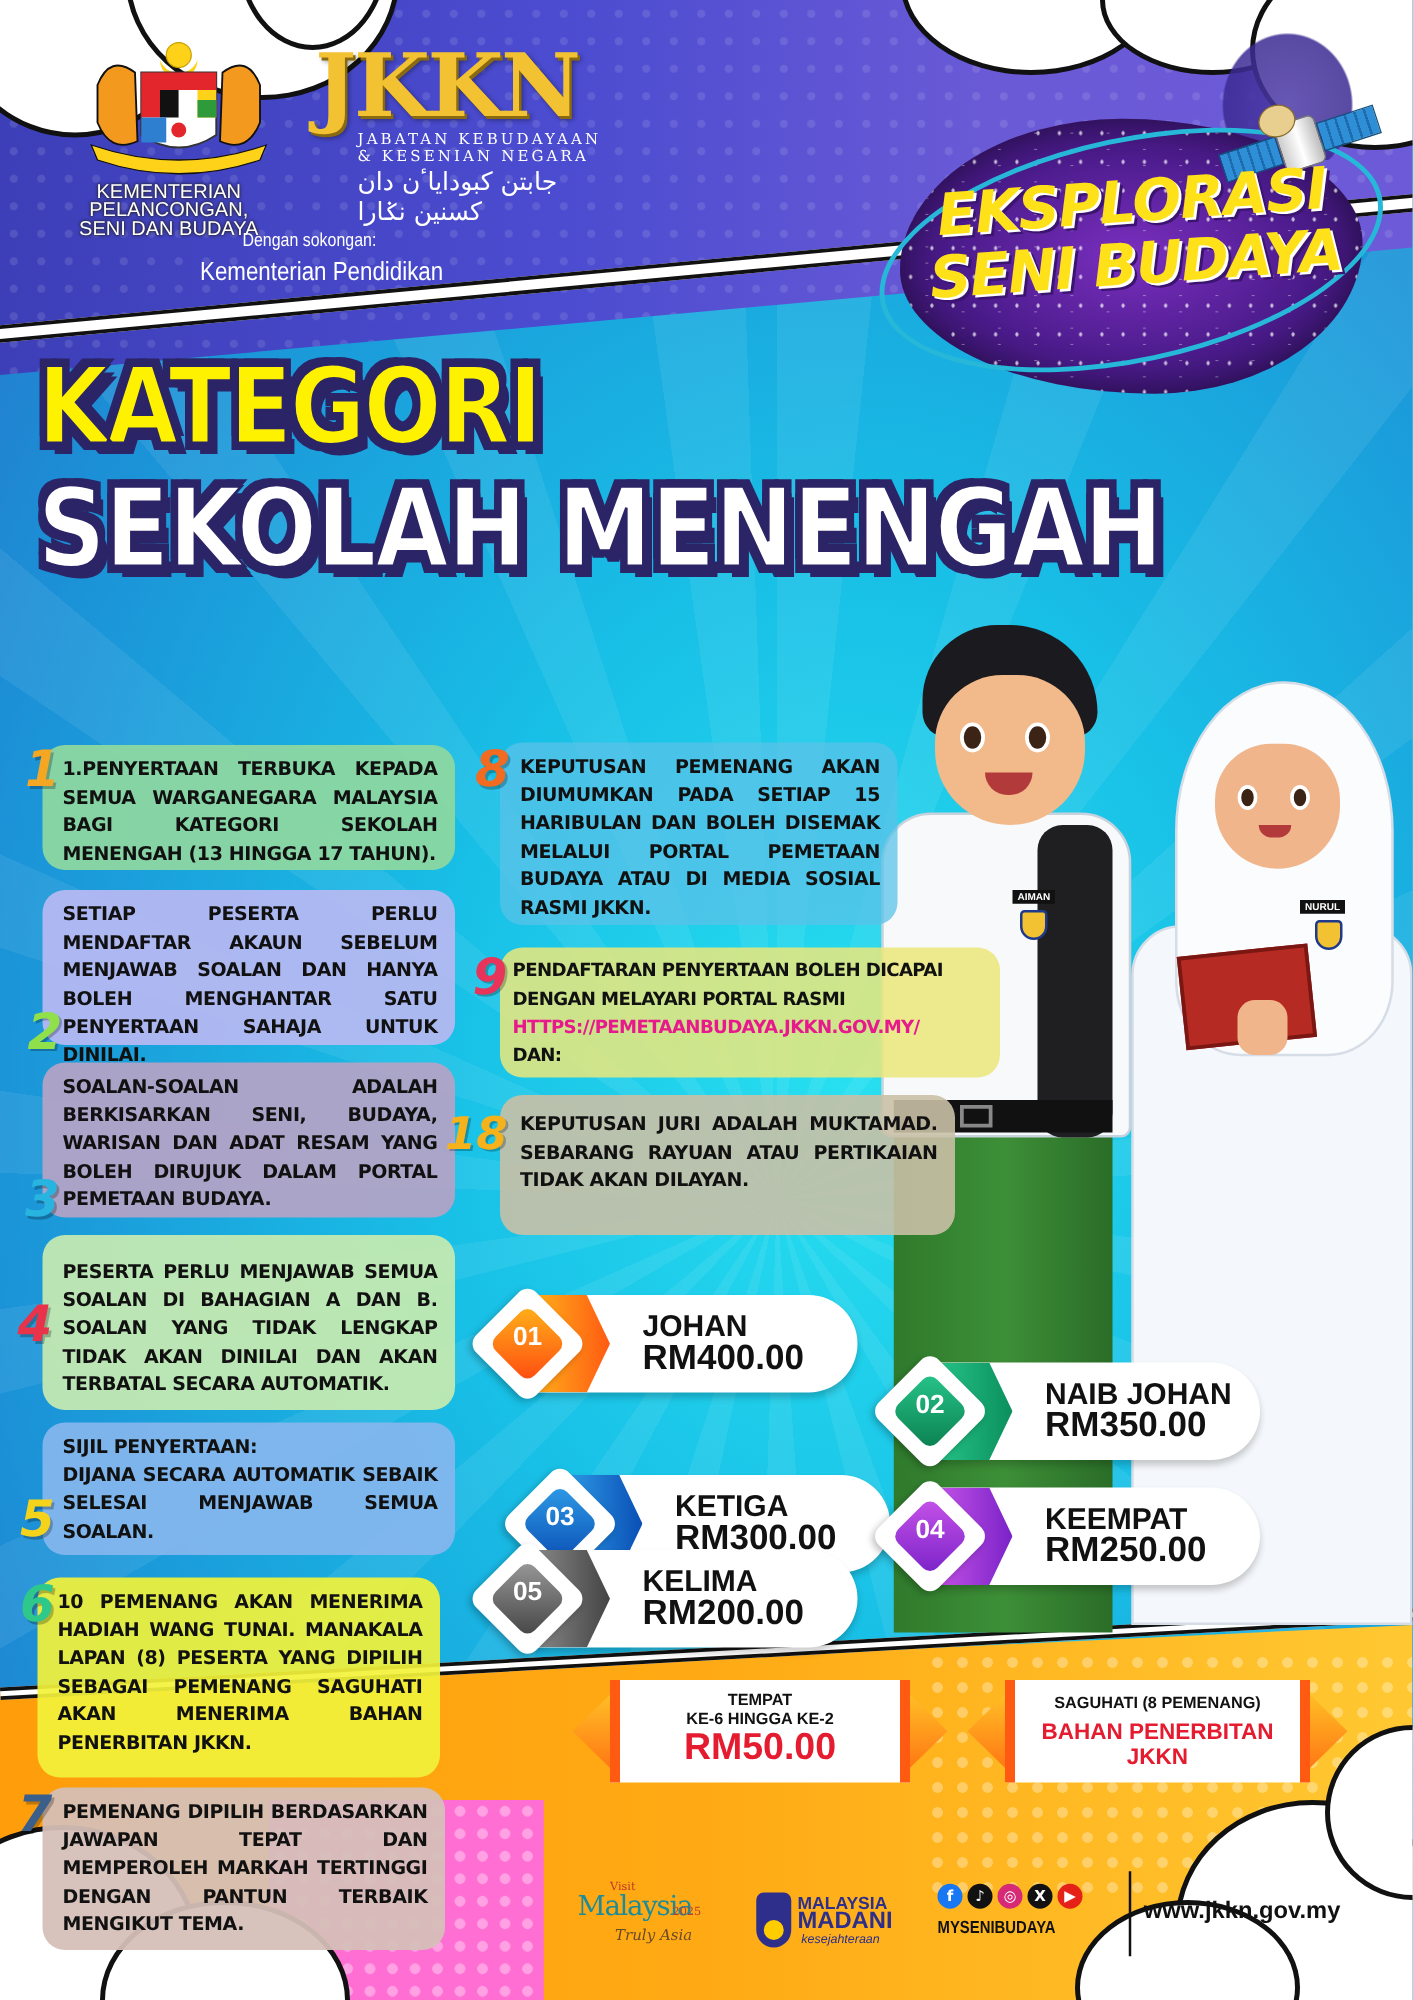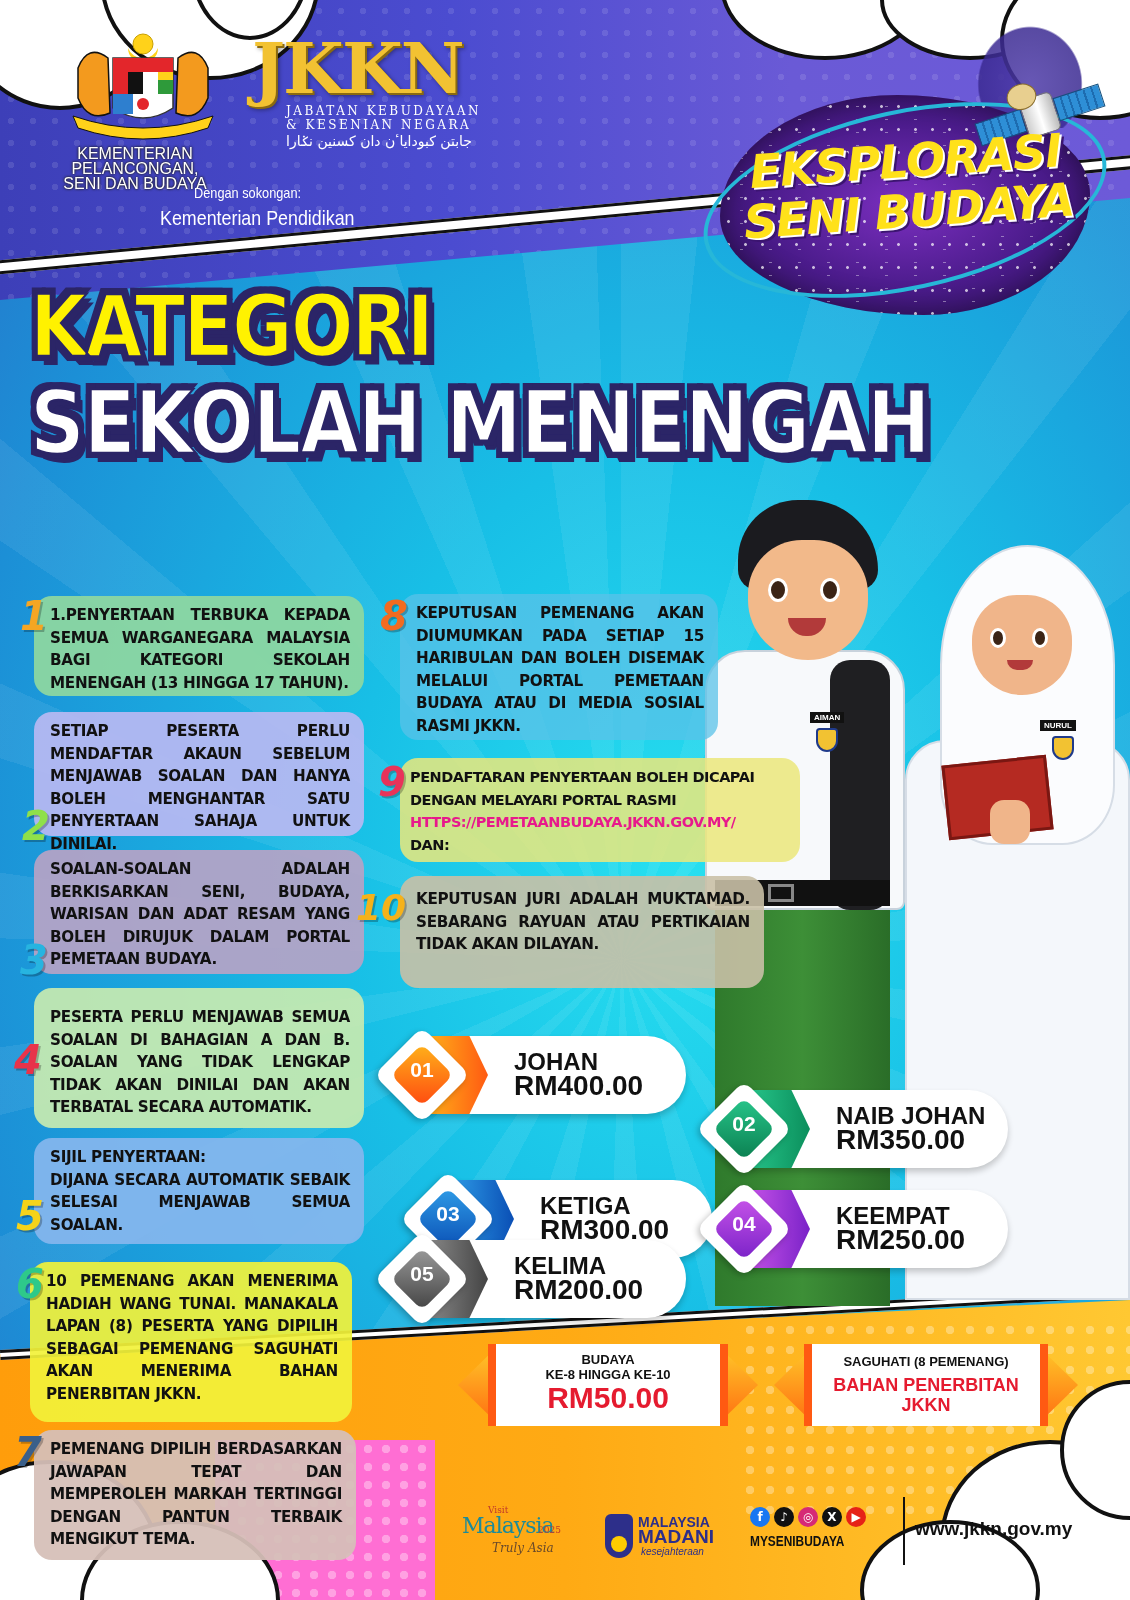--- a/index.html
+++ b/index.html
@@ -74,21 +74,21 @@
   .jkkn-big {
     font-family: "DejaVu Serif", serif; font-size: 70px; line-height: 70px; font-weight: bold;
     color: #f2c232; letter-spacing: -2px;
     text-shadow: 2px 2px 0 #8a6a10, 3px 3px 4px rgba(0,0,0,0.4);
   }
   .jkkn-sub {
     font-family: "DejaVu Serif", serif; font-size: 12px; color: #fff; letter-spacing: 2.5px;
     margin-left: 34px; line-height: 14px; text-transform: uppercase;
   }
   .jkkn-jawi {
-    font-family: "DejaVu Sans", sans-serif; font-size: 14px; color: #fff; margin-left: 34px; margin-top: 1px;
+    font-family: "DejaVu Sans", sans-serif; font-size: 20px; color: #fff; margin-left: 34px; margin-top: 1px;
   }
   .support-label {
     position: absolute; left: 194px; top: 184px; font-family: "Liberation Sans", sans-serif;
     font-size: 15px; color: #fff; transform: scaleX(0.85); transform-origin: left;
   }
   .support-org {
     position: absolute; left: 160px; top: 206px; font-family: "Liberation Sans", sans-serif;
     font-size: 21px; color: #fff; transform: scaleX(0.85); transform-origin: left;
   }
 
@@ -406,21 +406,21 @@
   <div class="rule" style="left:400px;top:758px;width:400px;height:104px;background:rgba(235,231,122,0.85);font-size:14.5px;letter-spacing:-0.5px;text-align:left;padding-left:10px;">
     <span class="t">Pendaftaran penyertaan boleh dicapai dengan melayari portal rasmi</span>
     <span class="t link">https://pemetaanbudaya.jkkn.gov.my/</span>
     <span class="t">dan:</span>
   </div>
   <div class="rule-num" style="left:378px;top:762px;color:#e8335a;">9</div>
 
   <div class="rule" style="left:400px;top:876px;width:364px;height:112px;background:rgba(201,192,166,0.9);">
     <span class="t" style="margin-top:4px;">Keputusan juri adalah muktamad. Sebarang rayuan atau pertikaian tidak akan dilayan.</span>
   </div>
-  <div class="rule-num" style="left:356px;top:888px;color:#f5b21a;font-size:36px;">10</div>
+  <div class="rule-num" style="left:356px;top:888px;color:#f5b21a;font-size:36px;">18</div>
 
   <div class="prize" style="left:386px;top:1036px;width:300px;">
     <div class="prize-pill" style="width:260px;"></div>
     <div class="prize-arrow" style="background:linear-gradient(90deg,#ffb21a,#ff5a12);"></div>
     <div class="prize-diamond"></div>
     <div class="prize-inner" style="background:linear-gradient(135deg,#ffb21a,#ff4a10);"></div>
     <div class="prize-no">01</div>
     <div class="prize-title" style="left:128px;">JOHAN</div>
     <div class="prize-amount" style="left:128px;">RM400.00</div>
   </div>
@@ -462,22 +462,22 @@
     <div class="prize-inner" style="background:linear-gradient(135deg,#9a9a9a,#444);"></div>
     <div class="prize-no">05</div>
     <div class="prize-title" style="left:128px;">KELIMA</div>
     <div class="prize-amount" style="left:128px;">RM200.00</div>
   </div>
 
   <div class="banner" style="left:458px;top:1344px;width:300px;">
     <div class="banner-wing l"></div>
     <div class="banner-wing r"></div>
     <div class="banner-body" style="padding-top:8px;">
-      <div class="banner-small">BUDAYA</div>
-      <div class="banner-small">KE-8 HINGGA KE-10</div>
+      <div class="banner-small">TEMPAT</div>
+      <div class="banner-small">KE-6 HINGGA KE-2</div>
       <div class="banner-big">RM50.00</div>
     </div>
   </div>
 
   <div class="banner" style="left:774px;top:1344px;width:304px;">
     <div class="banner-wing l"></div>
     <div class="banner-wing r"></div>
     <div class="banner-body" style="padding-top:10px;">
       <div class="banner-small">SAGUHATI (8 PEMENANG)</div>
       <div class="banner-mid" style="margin-top:6px;">BAHAN PENERBITAN</div>

